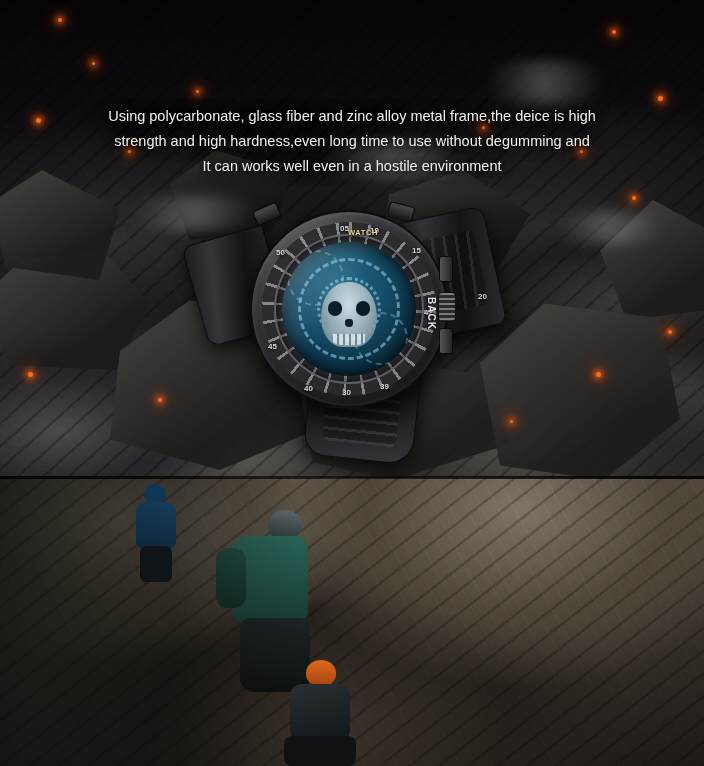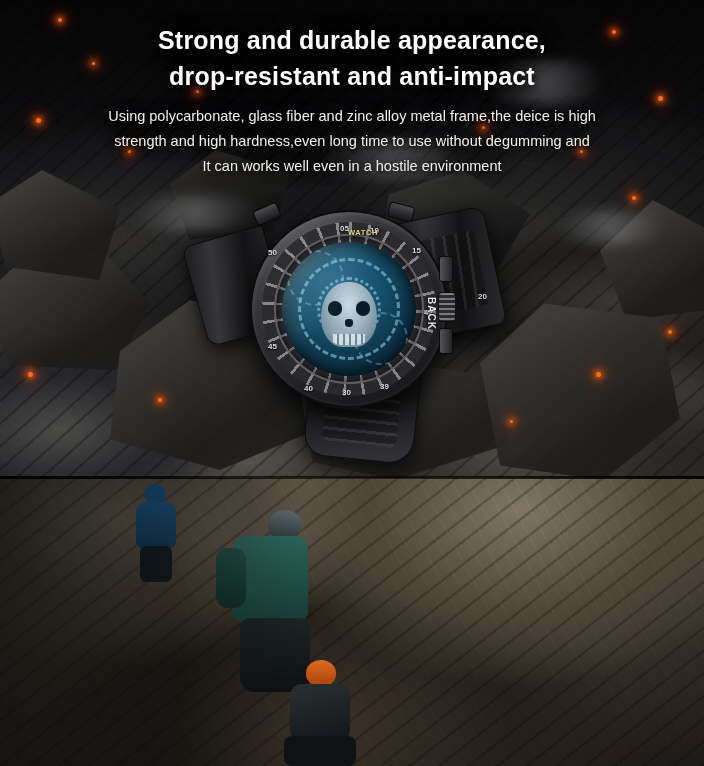--- a/index.html
+++ b/index.html
@@ -312,44 +312,40 @@
     <div class="ember" style="left:158px; top:398px; width:4px; height:4px;"></div>
     <div class="ember" style="left:596px; top:372px; width:5px; height:5px;"></div>
     <div class="ember" style="left:668px; top:330px; width:4px; height:4px;"></div>
     <div class="ember" style="left:510px; top:420px; width:3px; height:3px;"></div>
 
     <div class="smoke" style="left:470px; top:60px;  width:150px; height:46px;"></div>
     <div class="smoke" style="left:300px; top:140px; width:190px; height:40px;"></div>
     <div class="smoke" style="left:110px; top:196px; width:170px; height:36px;"></div>
     <div class="smoke" style="left:540px; top:210px; width:140px; height:34px;"></div>
 
-    <div class="headline">
-      <div class="h-line">Strong and durable appearance,</div>
-      <div class="h-line">drop-resistant and anti-impact</div>
-    </div>
 
     <div class="subcopy">
       <p>Using polycarbonate, glass fiber and zinc alloy metal frame,the deice is high</p>
       <p>strength and high hardness,even long time to use without degumming and</p>
       <p>It can works well even in a hostile environment</p>
     </div>
 
     <div class="watch-wrap">
       <div class="strap strap-left"></div>
       <div class="strap strap-right"></div>
       <div class="strap strap-bot"></div>
 
       <div class="lug" style="left:58px;  top:8px;  transform:rotate(-24deg);"></div>
       <div class="lug" style="left:192px; top:6px;  transform:rotate(14deg);"></div>
 
       <div class="case">
         <div class="bezel"></div>
         <div class="bezel-inner-ring"></div>
 
-        <div class="bz-num" style="left:16px;  top:36px;">50</div>
+        <div class="bz-num" style="left:24px;  top:36px;">50</div>
         <div class="bz-num" style="left:74px;  top:12px;margin-left:14px;">05</div>
         <div class="bz-num" style="left:160px; top:34px;">15</div>
         <div class="bz-num" style="left:172px; top:96px;">42</div>
         <div class="bz-num" style="left:128px; top:170px;">39</div>
         <div class="bz-num" style="left:52px;  top:172px;">40</div>
         <div class="bz-num" style="left:16px;  top:130px;">45</div>
         <div class="bz-num" style="left:118px; top:14px;">10</div>
         <div class="bz-num" style="left:178px; top:80px;padding-left:48px;">20</div>
         <div class="bz-num" style="left:90px;  top:176px;">30</div>
 

